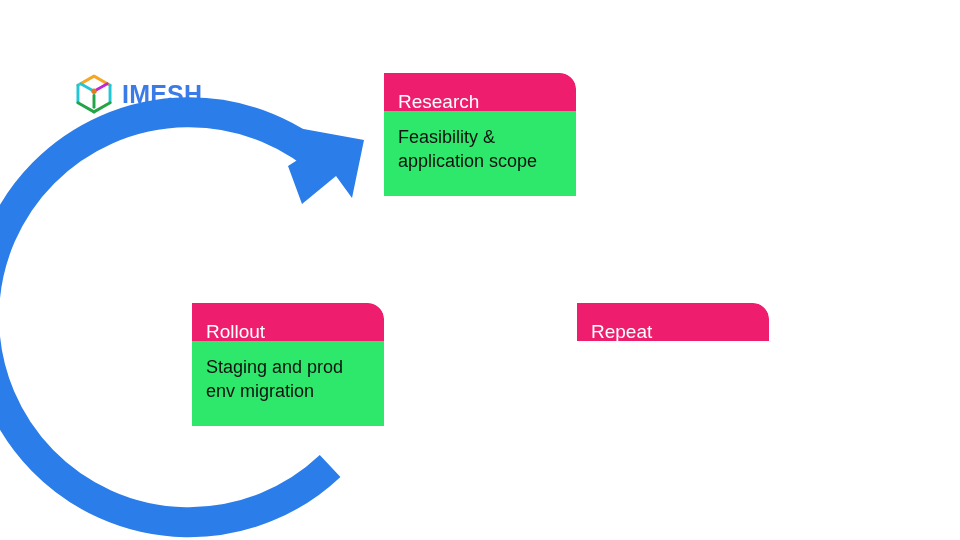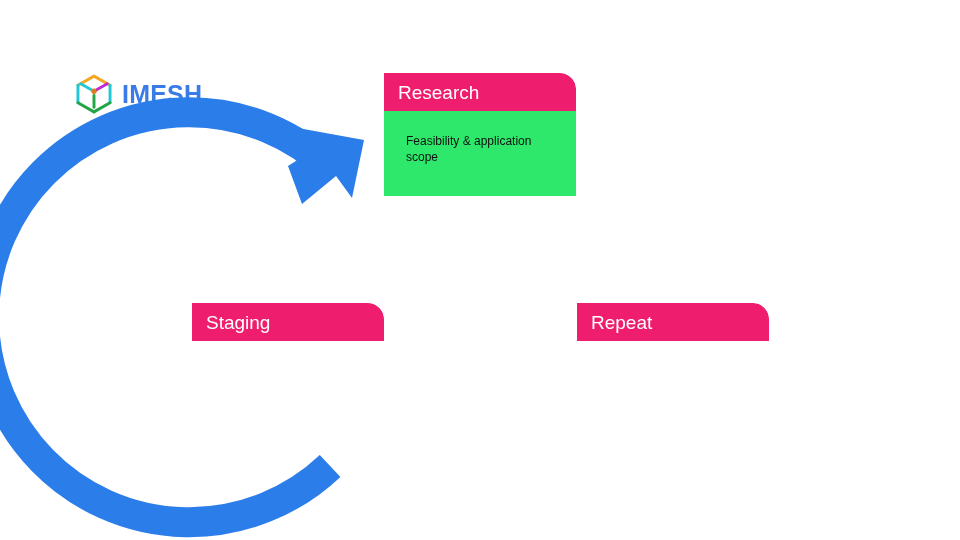--- a/index.html
+++ b/index.html
@@ -61,43 +61,43 @@
     box-sizing: border-box;
     overflow: hidden;
     border-top-right-radius: 16px;
   }
   .card-header {
     box-sizing: border-box;
     height: 38px;
     background: #ee1d6e;
     border-top-right-radius: 16px;
     display: flex;
-    align-items: center;
+    align-items: flex-end;
     padding: 0 0 0 14px;
   }
   .card-title {
     color: #ffffff;
     font-family: "Liberation Sans", sans-serif;
     font-size: 19px;
     font-weight: normal;
     line-height: 1;
     white-space: nowrap;
   }
   .card-body {
     box-sizing: border-box;
     background: #2ee86b;
     padding: 14px 16px 0 14px;
     height: calc(100% - 38px);
   }
   .card-desc {
     color: #111111;
     font-family: "Liberation Sans", sans-serif;
-    font-size: 12px;
+    font-size: 18px;
     line-height: 1.35;
-    margin: 8px;
+    margin: 0;
     white-space: pre-line;
   }
 
   #card-research {
     left: 384px;
     top: 57px;
     width: 192px;
     height: 123px;
     z-index: 5;
   }
@@ -157,21 +157,24 @@
     <div class="card-header">
       <span class="card-title">Research</span>
     </div>
     <div class="card-body">
       <p class="card-desc">Feasibility &amp; application scope</p>
     </div>
   </div>
 
   <div class="card" id="card-repeat">
     <div class="card-header">
-      <span class="card-title">Staging</span>
+      <span class="card-title">Rollout</span>
+    </div>
+    <div class="card-body">
+      <p class="card-desc">Staging and prod env migration</p>
     </div>
   </div>
 
   <div class="card" id="card-rollout">
     <div class="card-header">
       <span class="card-title">Repeat</span>
     </div>
   </div>
 
 </div>

